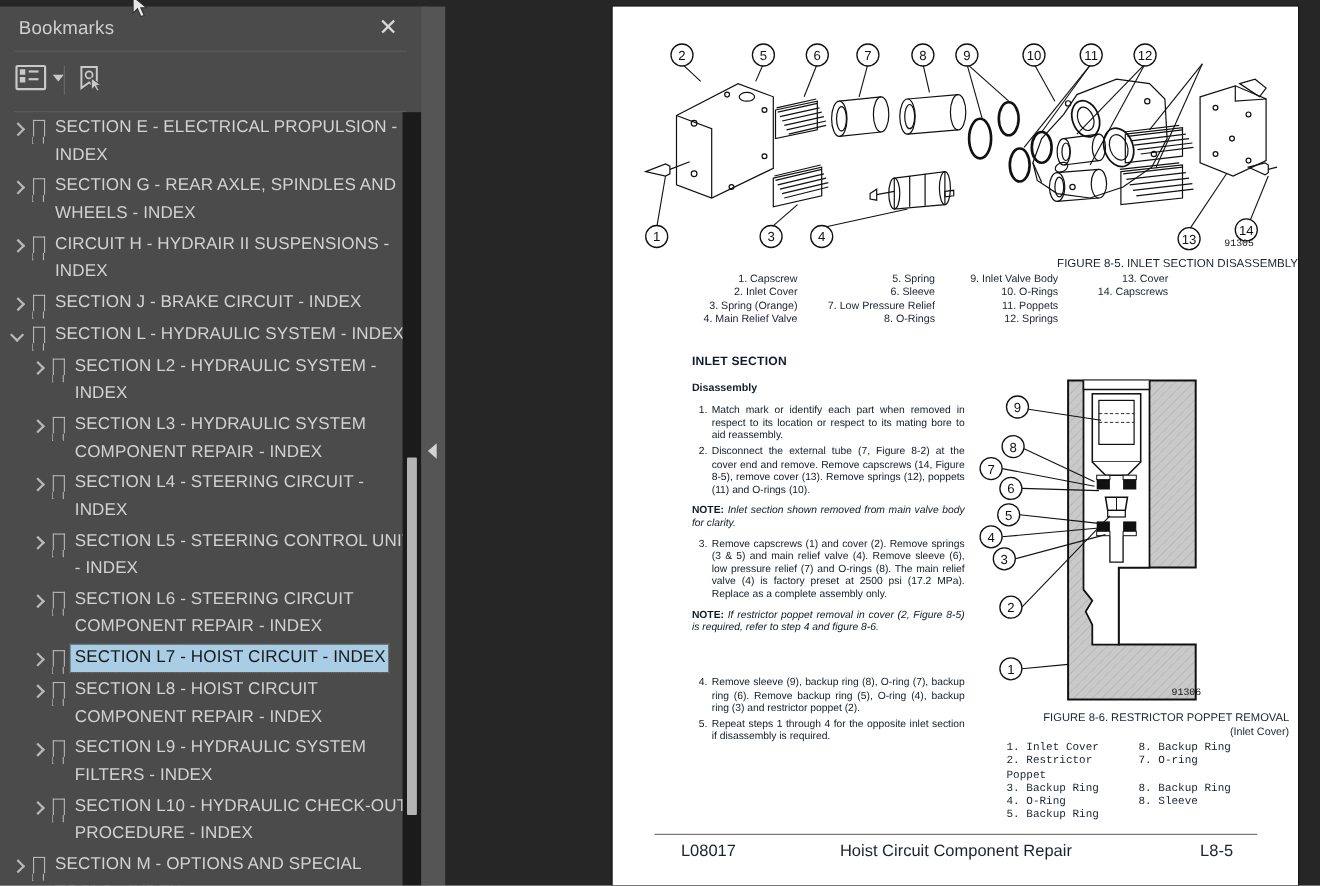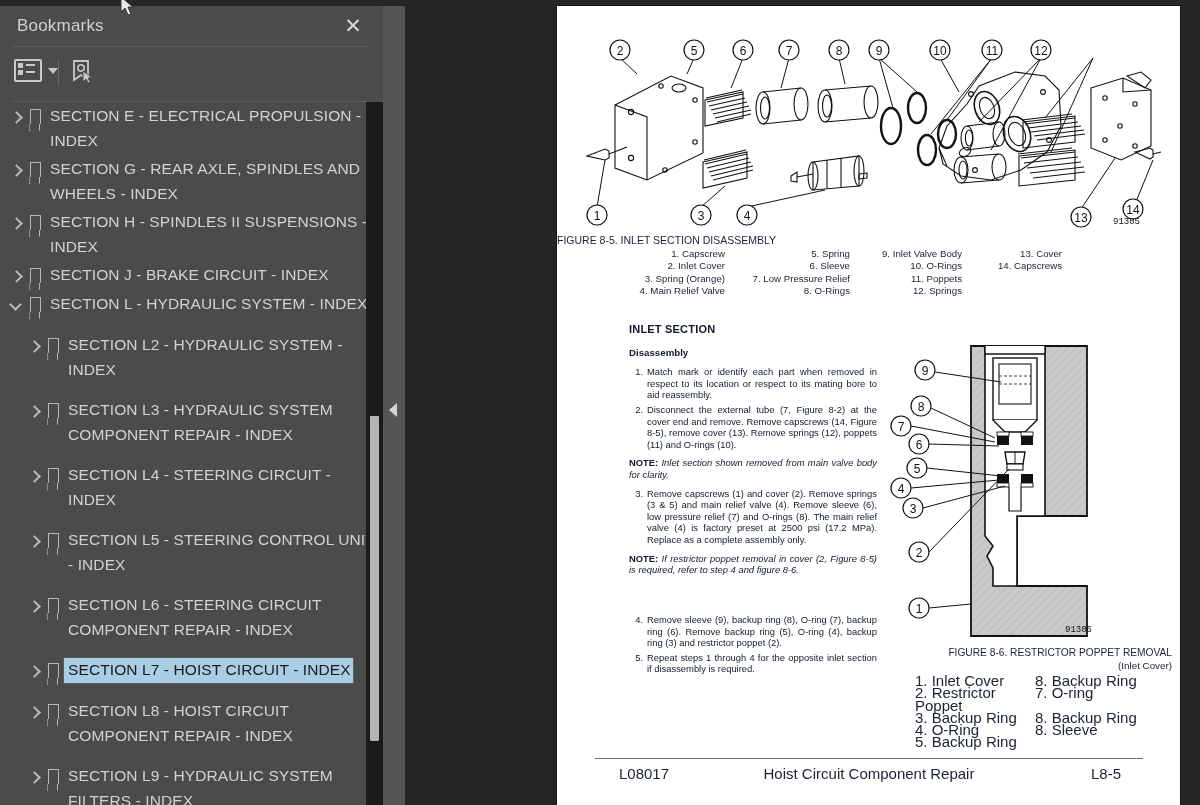--- a/index.html
+++ b/index.html
@@ -99,21 +99,21 @@
     font-size:15.5px;line-height:24.5px;color:#d2d2d2;
     letter-spacing:.1px;padding-left:4px;padding-right:2px;
   }
   .row.selected .lbl{
     background:#a8cde4;color:#1a1a1a;
     outline:1px dotted #6f6f6f;
     display:inline;
     box-decoration-break:clone;-webkit-box-decoration-break:clone;
   }
   .lvl0{padding-left:8px;}
-  .lvl1{padding-left:26px;margin-top:12px;}
+  .lvl1{padding-left:26px;}
   .lvl0 .lbl{max-width:330px;}
   .lvl1 .lbl{max-width:312px;}
 
   
   .sb-track{
     position:absolute;left:366px;top:96px;width:17px;height:709px;background:#1b1b1b;
   }
   .sb-thumb{
     position:absolute;left:370px;top:410px;width:9px;height:325px;
     background:#b4b4b4;border-radius:1px;
@@ -138,21 +138,21 @@
   .page{
     position:absolute;left:152px;top:0px;width:623px;height:799px;
     background:#ffffff;
     box-shadow:0 0 0 1px #151515;
   }
 
   .pg-inner{position:absolute;left:0;top:0;width:623px;height:799px;}
 
   
   .fig85-cap{
-    position:absolute;left:0;top:228px;width:623px;text-align:left;
+    position:absolute;left:0;top:228px;width:623px;text-align:right;
     font-size:10.5px;color:#1b2233;font-family:"Liberation Sans",sans-serif;
   }
   .fig85-legend{
     position:absolute;left:60px;top:242px;width:530px;
     display:grid;grid-template-columns:108px 125px 112px 100px;
     font-size:9.7px;color:#1b2233;line-height:12.3px;
   }
   .fig85-legend span{white-space:nowrap;text-align:right;}
 
   
@@ -176,21 +176,21 @@
 
   
   .fig86-cap{
     position:absolute;left:315px;top:641px;width:300px;text-align:right;
     font-size:10.2px;color:#1b2233;line-height:12.5px;
   }
   .fig86-cap .sub{font-size:9.8px;}
   .fig86-legend{
     position:absolute;left:358px;top:669px;width:240px;
     display:grid;grid-template-columns:120px 110px;
-    font-size:15px;color:#1b2233;line-height:12.3px;
+    font-size:10px;color:#1b2233;line-height:12.3px;font-family:Liberation Mono, monospace;
   }
 
   
   .pg-foot-rule{
     position:absolute;left:38px;top:752px;width:548px;height:1px;background:#6a6a6a;
   }
   .pg-foot{
     position:absolute;left:38px;top:759px;width:548px;height:16px;
     font-size:15px;color:#1b2233;
   }
@@ -253,21 +253,21 @@
           </div>
           <div class="lbl">SECTION G - REAR AXLE, SPINDLES AND WHEELS - INDEX</div>
         </div>
         <div class="row lvl0">
           <div class="chev">
             <i></i>
           </div>
           <div class="bmkico">
             <i></i>
           </div>
-          <div class="lbl">SECTION H - SPINDLES II SUSPENSIONS - INDEX</div>
+          <div class="lbl">CIRCUIT H - HYDRAIR II SUSPENSIONS - INDEX</div>
         </div>
         <div class="row lvl0">
           <div class="chev">
             <i></i>
           </div>
           <div class="bmkico">
             <i></i>
           </div>
           <div class="lbl">SECTION J - BRAKE CIRCUIT - INDEX</div>
         </div>

